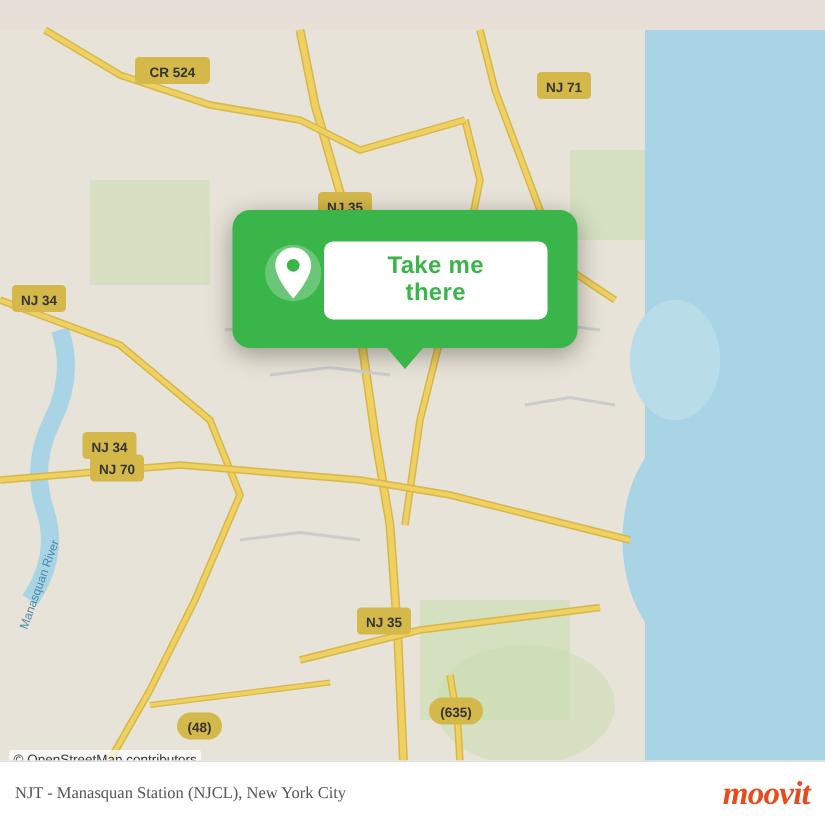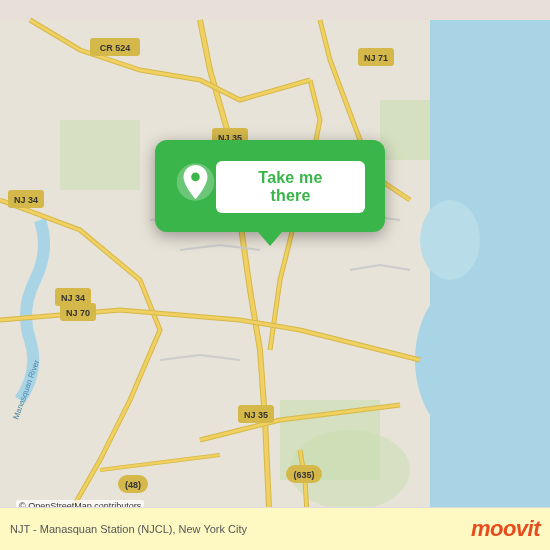--- a/index.html
+++ b/index.html
@@ -71,27 +71,28 @@
       cursor: pointer;
       letter-spacing: 0.2px;
     }
 
     
     .bottom-bar {
       position: absolute;
       bottom: 0;
       left: 0;
       width: 100%;
-      background: #fef9c3;
+      background: #ffffff;
       padding: 8px 10px 8px 10px;
       display: flex;
       align-items: center;
       justify-content: space-between;
       z-index: 20;
       border-top: 1px solid #ddd;
+      font-family: Liberation Serif, serif;
     }
 
     .bottom-left {
       font-size: 11px;
       color: #555;
     }
 
     .bottom-right {
       display: flex;
       align-items: center;
@@ -104,21 +105,21 @@
       font-weight: bold;
       color: #e84b1c;
       font-style: italic;
       letter-spacing: -0.5px;
     }
 
     
     .osm-attr {
       position: absolute;
       bottom: 38px;
-      left: 16px;
+      left: 6px;
       font-size: 9px;
       color: #333;
       background: rgba(255,255,255,0.75);
       padding: 1px 3px;
       border-radius: 2px;
       z-index: 15;
       text-align: right;
     }
   </style>
 </head>

